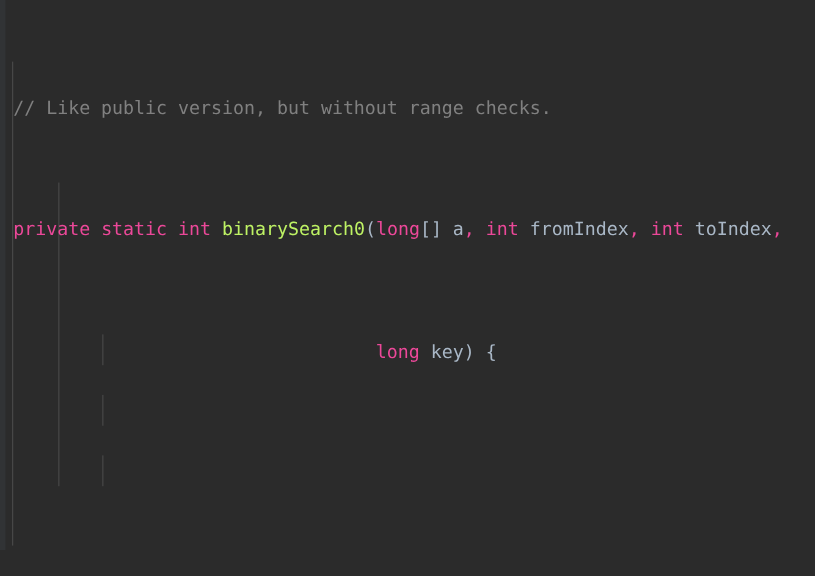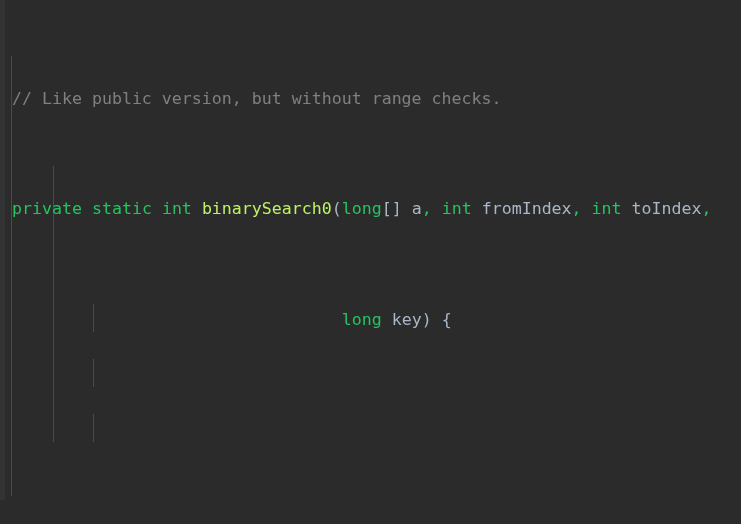--- a/index.html
+++ b/index.html
@@ -33,21 +33,21 @@
   #code {
     position: absolute;
     left: 12px;
     top: 2px;
     white-space: pre;
     letter-spacing: 0;
   }
   .line { height: 27.6px; white-space: pre; }
 
   .cmt  { color: #808080; }
-  .kw   { color: #22c55e; }
+  .kw   { color: #ec4899; }
   .mth  { color: #bef264; }
   .txt  { color: #a9b7c6; }
 </style>
 </head>
 <body>
 
 <div id="editor">
 
   <div id="gutter"></div>
 

